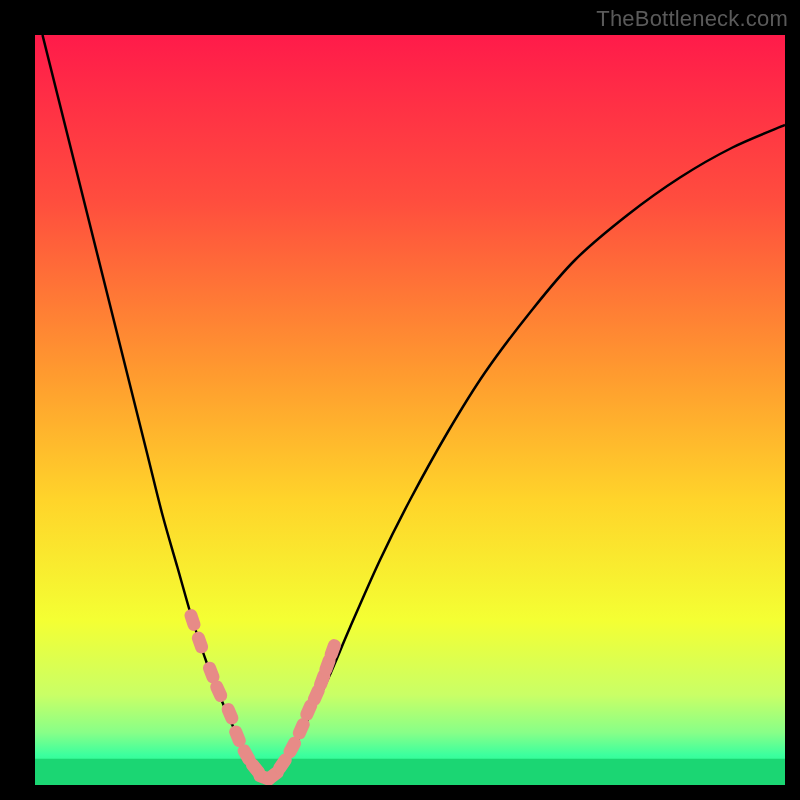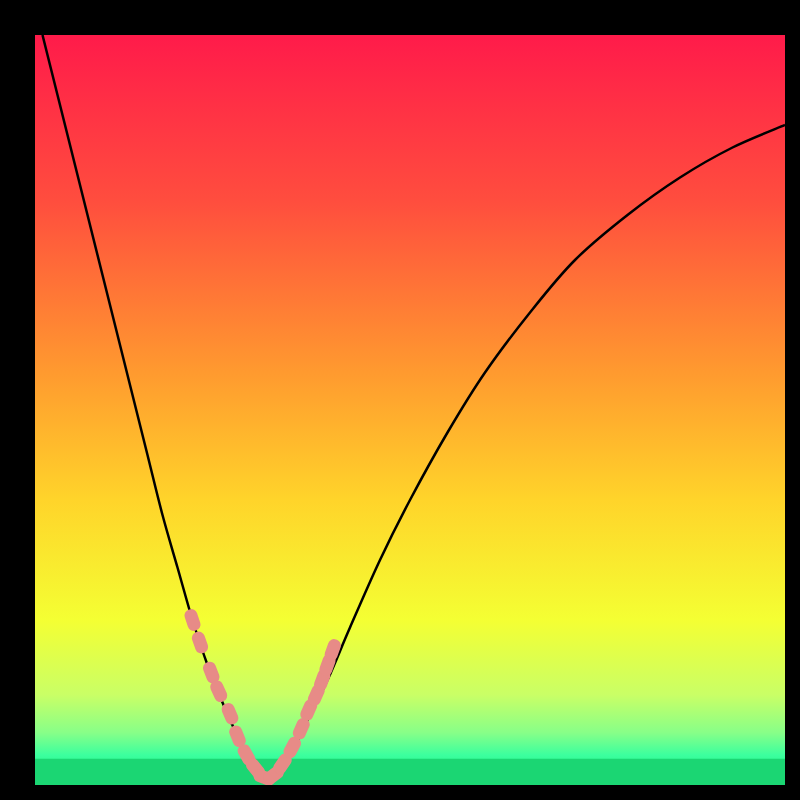--- a/index.html
+++ b/index.html
@@ -29,20 +29,21 @@
   svg {
     position: absolute;
     top: 0;
     left: 0;
   }
 </style>
 </head>
 <body>
 
 <div class="stage">
+  <div class="watermark">TheBottleneck.com</div>
 
   <svg id="chart-svg" width="800" height="800" viewBox="0 0 800 800">
     <defs>
       <linearGradient id="bg-grad" x1="0" y1="0" x2="0" y2="1">
           <stop offset="0.0%" stop-color="#ff1b4a"></stop>
           <stop offset="22.0%" stop-color="#ff4d3e"></stop>
           <stop offset="45.0%" stop-color="#ff9a2f"></stop>
           <stop offset="62.0%" stop-color="#ffd42a"></stop>
           <stop offset="78.0%" stop-color="#f4ff33"></stop>
           <stop offset="88.0%" stop-color="#c9ff66"></stop>

